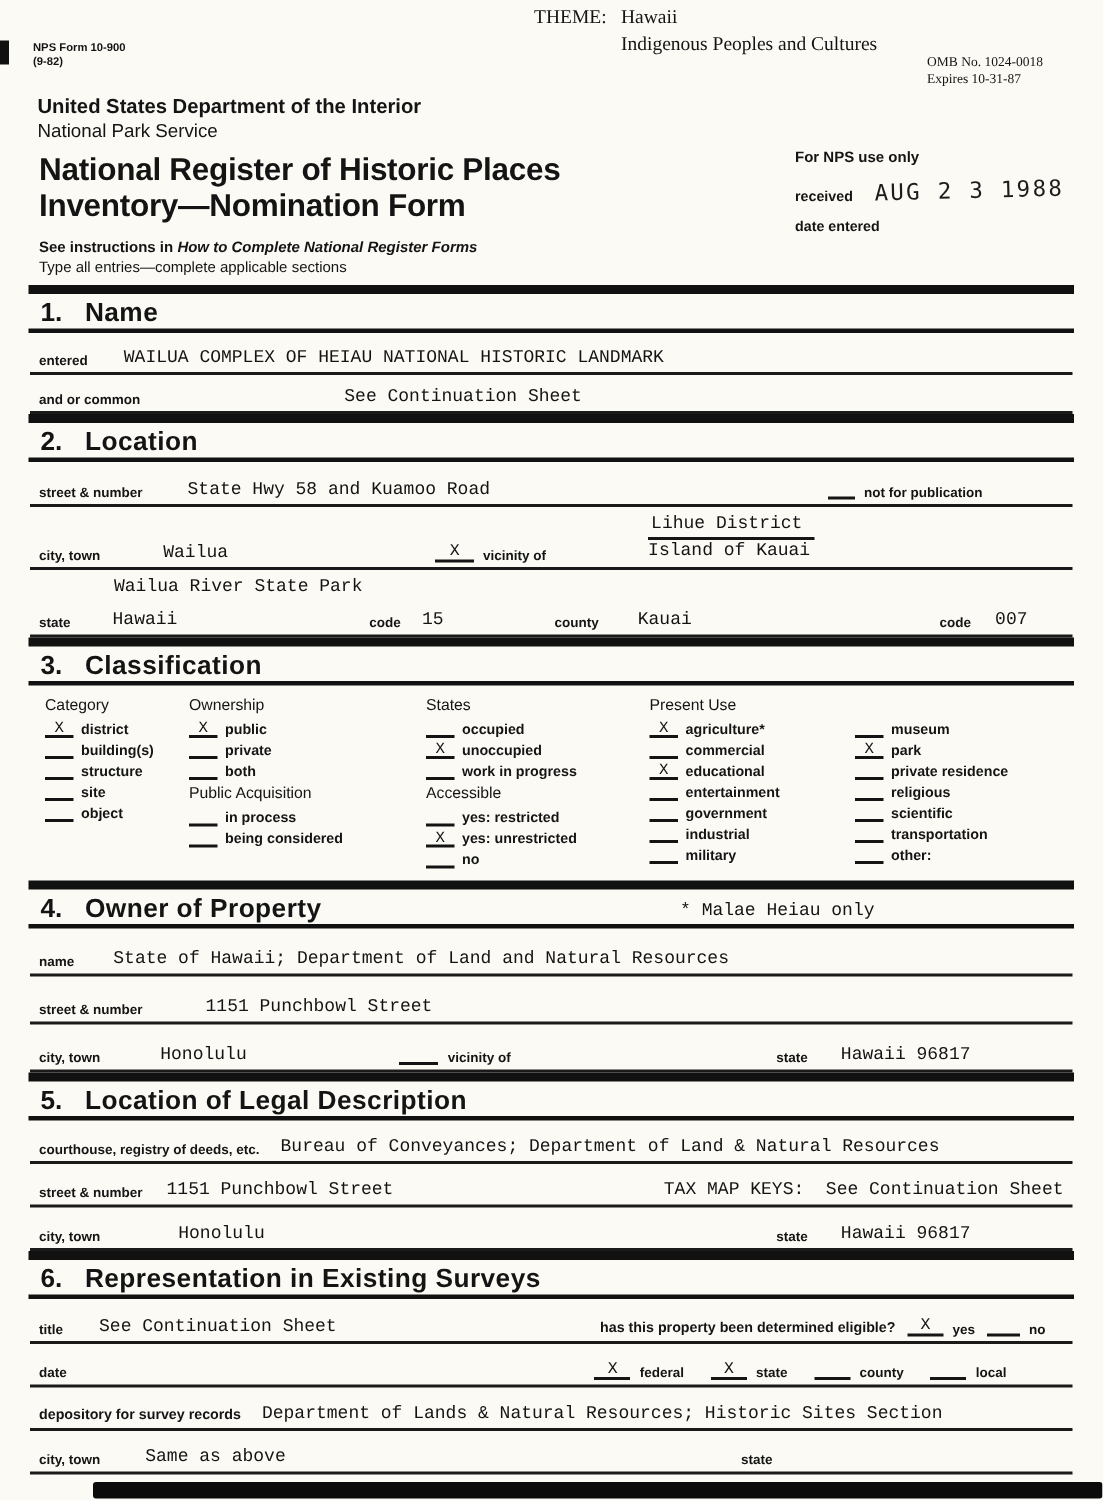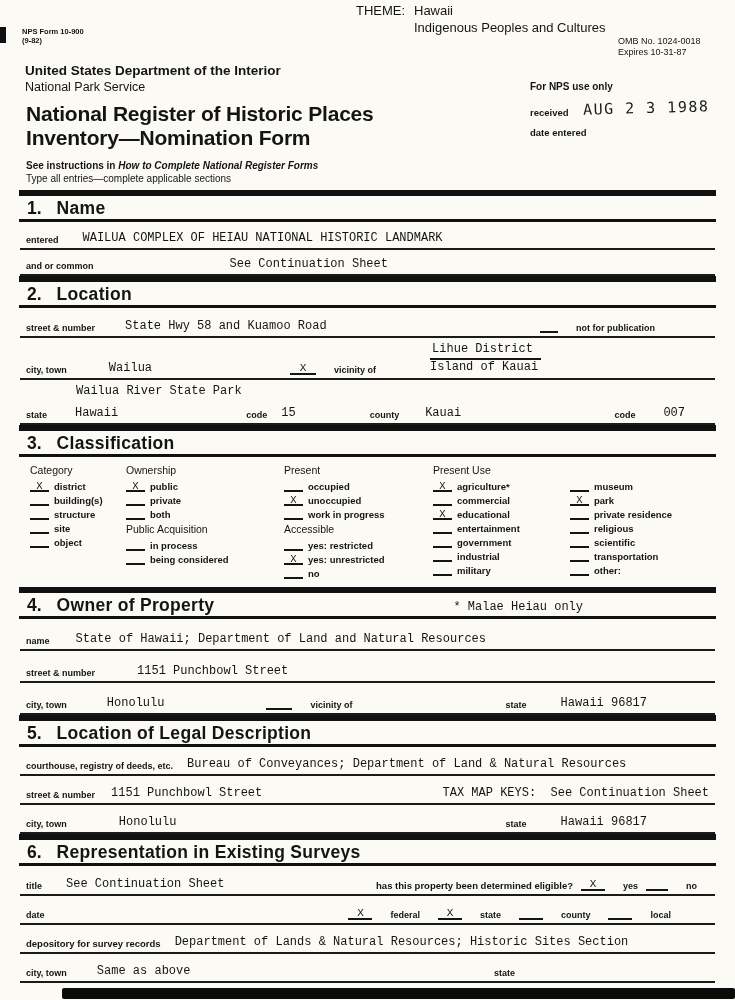--- a/index.html
+++ b/index.html
@@ -1,32 +1,32 @@
 <!DOCTYPE html>
 <html><head>
 <meta charset="utf-8">
 <style>
   *{margin:0;padding:0;box-sizing:border-box}
   html,body{width:735px;height:1000px}
   body{background:#fbfaf5;font-family:"Liberation Sans",sans-serif;color:#141414;overflow:hidden}
   .page{position:relative;width:735px;height:1000px;overflow:hidden}
   .abs{position:absolute}
   .hdr{position:relative;height:190px}
-  .mono{font-family:Liberation Sans, sans-serif}
+  .mono{font-family:Liberation Serif, serif}
   .typed{font-family:"Liberation Mono","DejaVu Sans Mono",monospace;font-size:12px;white-space:pre}
   .edge1{left:0;top:27px;width:6px;height:16px;background:#101010}
   .theme{left:356px;top:3px;font-size:13px}
   .theme .l1{display:flex}
   .theme .tlabel{width:58px}
   .theme .l2{margin-left:58px;margin-top:2px}
   .formno{left:22px;top:28px;font-size:7.5px;font-weight:700;line-height:8.5px}
   .omb{left:618px;top:36px;font-size:9px;line-height:11px}
   .dept{left:25px;top:63px;font-size:13.5px;font-weight:700}
   .agency{left:25px;top:80px;font-size:12.5px;font-weight:400}
-  .npsuse{left:530px;top:81px;width:190px}
+  .npsuse{left:530px;top:100px;width:190px}
   .npsuse .fu{font-size:10px;font-weight:700}
   .rrow{display:flex;align-items:center;margin-top:6px}
   .rlabel{font-size:9.5px;font-weight:700;margin-top:9px}
   .stamp{font-family:"DejaVu Sans Mono",monospace;font-size:15px;letter-spacing:1.5px;margin-left:14px;transform:rotate(-1.5deg);color:#1c1c1c}
   .de{margin-top:9px;font-size:9.5px;font-weight:700}
   .t1{left:26px;top:102px;font-size:21px;font-weight:700;letter-spacing:-.2px}
   .t2{left:26px;top:126px;font-size:21px;font-weight:700;letter-spacing:-.2px}
   .ins1{left:26px;top:160px;font-size:10px;font-weight:700}
   .ins1 i{font-style:italic}
   .ins2{left:26px;top:173px;font-size:10px;font-weight:400}
@@ -35,21 +35,21 @@
   .sec-title{display:flex;align-items:baseline;padding:2px 24px 2px 27px;height:23px}
   .snum{font-size:17.5px;font-weight:700}
   .sname{font-size:17.5px;font-weight:700;margin-left:15px;letter-spacing:.3px}
   .snote{margin-left:auto;margin-right:128px;align-self:flex-end}
   .row{display:flex;align-items:flex-end;margin:0 20px;border-bottom:2px solid #1a1a1a;padding:4px 4px 3px 6px}
   .row.nb{border-bottom:none}
   .h14{min-height:15px}.h24{min-height:24px}.h26{min-height:26px}.h28{min-height:28px}
   .h29{min-height:29px}.h30{min-height:30px}.h32{min-height:32px}.h36{min-height:38px}
   .lbl{font-size:9px;font-weight:700;white-space:nowrap}
   .blank{display:inline-block;min-width:22px;border-bottom:2px solid #151515;text-align:center;font-family:"Liberation Mono",monospace;font-size:11px;line-height:11px;height:12px}
-  .grp{display:flex;align-items:flex-end;gap:18px}
+  .grp{display:flex;align-items:flex-end;gap:6px}
   .stack{display:flex;flex-direction:column;line-height:15px}
   .stack .us{border-bottom:2px solid #151515;padding:0 8px 1px 2px}
   .classif{display:flex;margin:0 20px;padding:7px 0 6px 10px}
   .chead{font-size:10.5px;font-weight:400;height:13px;margin-bottom:3px;white-space:nowrap}
   .chead.sub{margin-top:3px}
   .citem{display:flex;align-items:flex-end;height:12px;margin-bottom:2px;gap:5px}
   .cblank{width:19px;border-bottom:2px solid #141414;text-align:center;font-family:"Liberation Mono",monospace;font-size:10.5px;line-height:10px;height:11px;flex:none}
   .clabel{font-size:9.5px;font-weight:700;white-space:nowrap}
   .smear{position:absolute;left:62px;right:0;bottom:1px;height:11px;background:#0b0b0b;border-radius:2px}
 </style>
@@ -135,21 +135,21 @@
       </span>
     </div>
 
     <div class="row h36">
       <span class="lbl">city, town</span>
       <span class="typed" style="margin-left:42px">Wailua</span>
       <span class="grp" style="margin-left:138px">
         <span class="blank" style="min-width:26px"><span>X</span></span>
         <span class="lbl">vicinity of</span>
       </span>
-      <span class="stack typed" style="margin-left:54px">
+      <span class="stack typed" style="margin-left:68px">
         <span class="us">Lihue District</span>
         <span>Island of Kauai</span>
       </span>
     </div>
 
     <div class="row nb h14">
       <span class="typed" style="margin-left:50px">Wailua River State Park</span>
     </div>
 
     <div class="row h24">
@@ -219,21 +219,21 @@
           <span class="cblank"><span></span></span>
           <span class="clabel">in process</span>
         </div>
         <div class="citem">
           <span class="cblank"><span></span></span>
           <span class="clabel">being considered</span>
         </div>
       </div>
 
       <div class="ccol" style="width:149px">
-        <div class="chead">Present</div>
+        <div class="chead">States</div>
         <div class="citem">
           <span class="cblank"><span></span></span>
           <span class="clabel">occupied</span>
         </div>
         <div class="citem">
           <span class="cblank"><span>X</span></span>
           <span class="clabel">unoccupied</span>
         </div>
         <div class="citem">
           <span class="cblank"><span></span></span>

